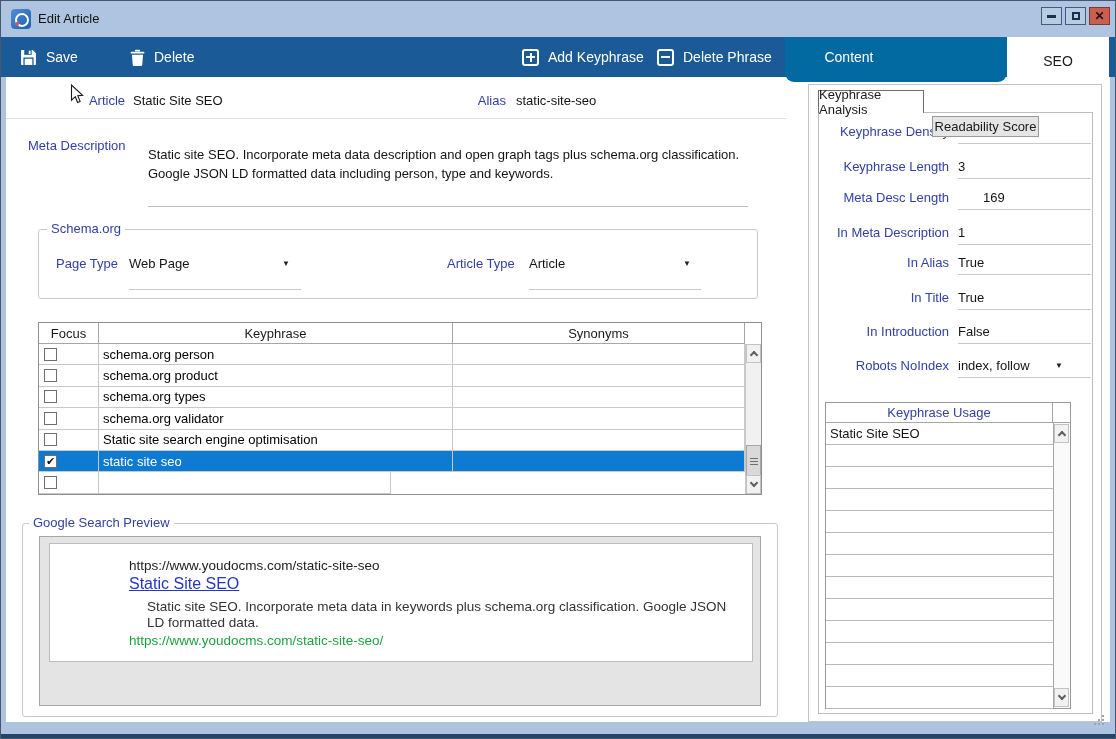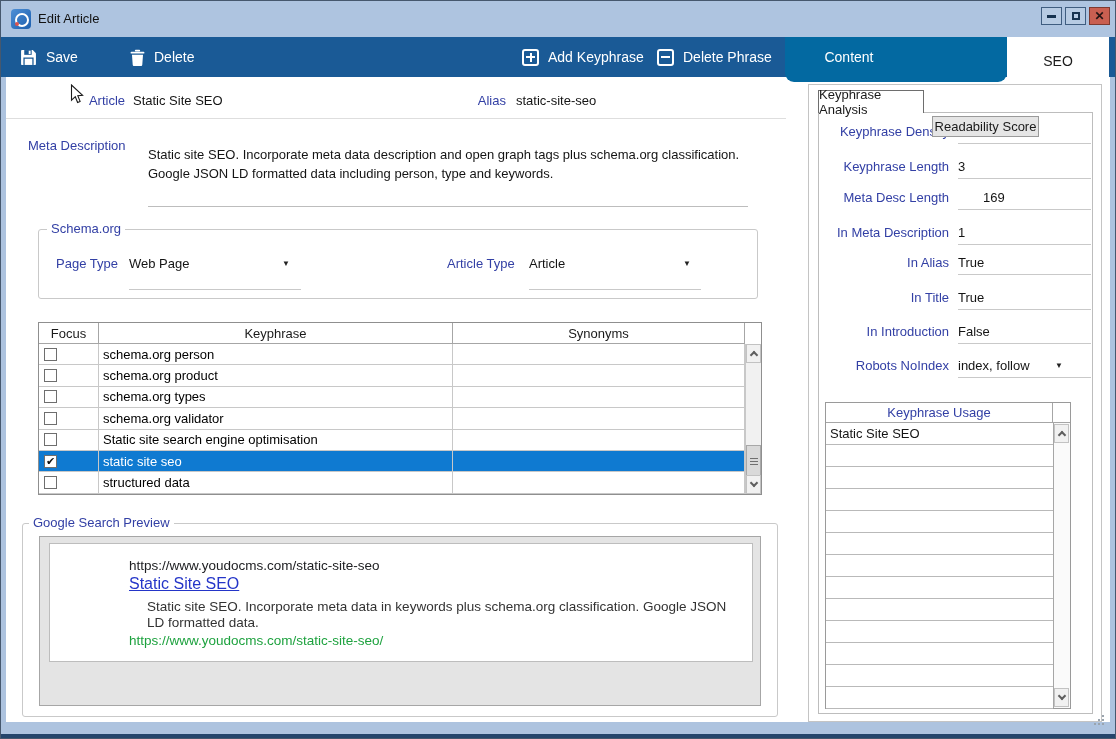--- a/index.html
+++ b/index.html
@@ -263,21 +263,20 @@
           <div class="checkbox">✔</div>
         </div>
         <div class="c col-key">static site seo</div>
         <div class="c col-syn"></div>
         <div class="c col-scroll"></div>
       </div>
       <div class="kt-row">
         <div class="c col-focus">
           <div class="checkbox"></div>
         </div>
-        <div class="c col-key">structured data</div>
         <div class="c col-syn"></div>
         <div class="c col-scroll"></div>
       </div>
     </div>
   <div class="kt-scroll">
     <div class="sb-btn" style="top:0;">
         <span class="chev up"></span>
       </div>
     <div class="sb-thumb" style="top:101px;height:32px;">
         <span class="grip"></span>

